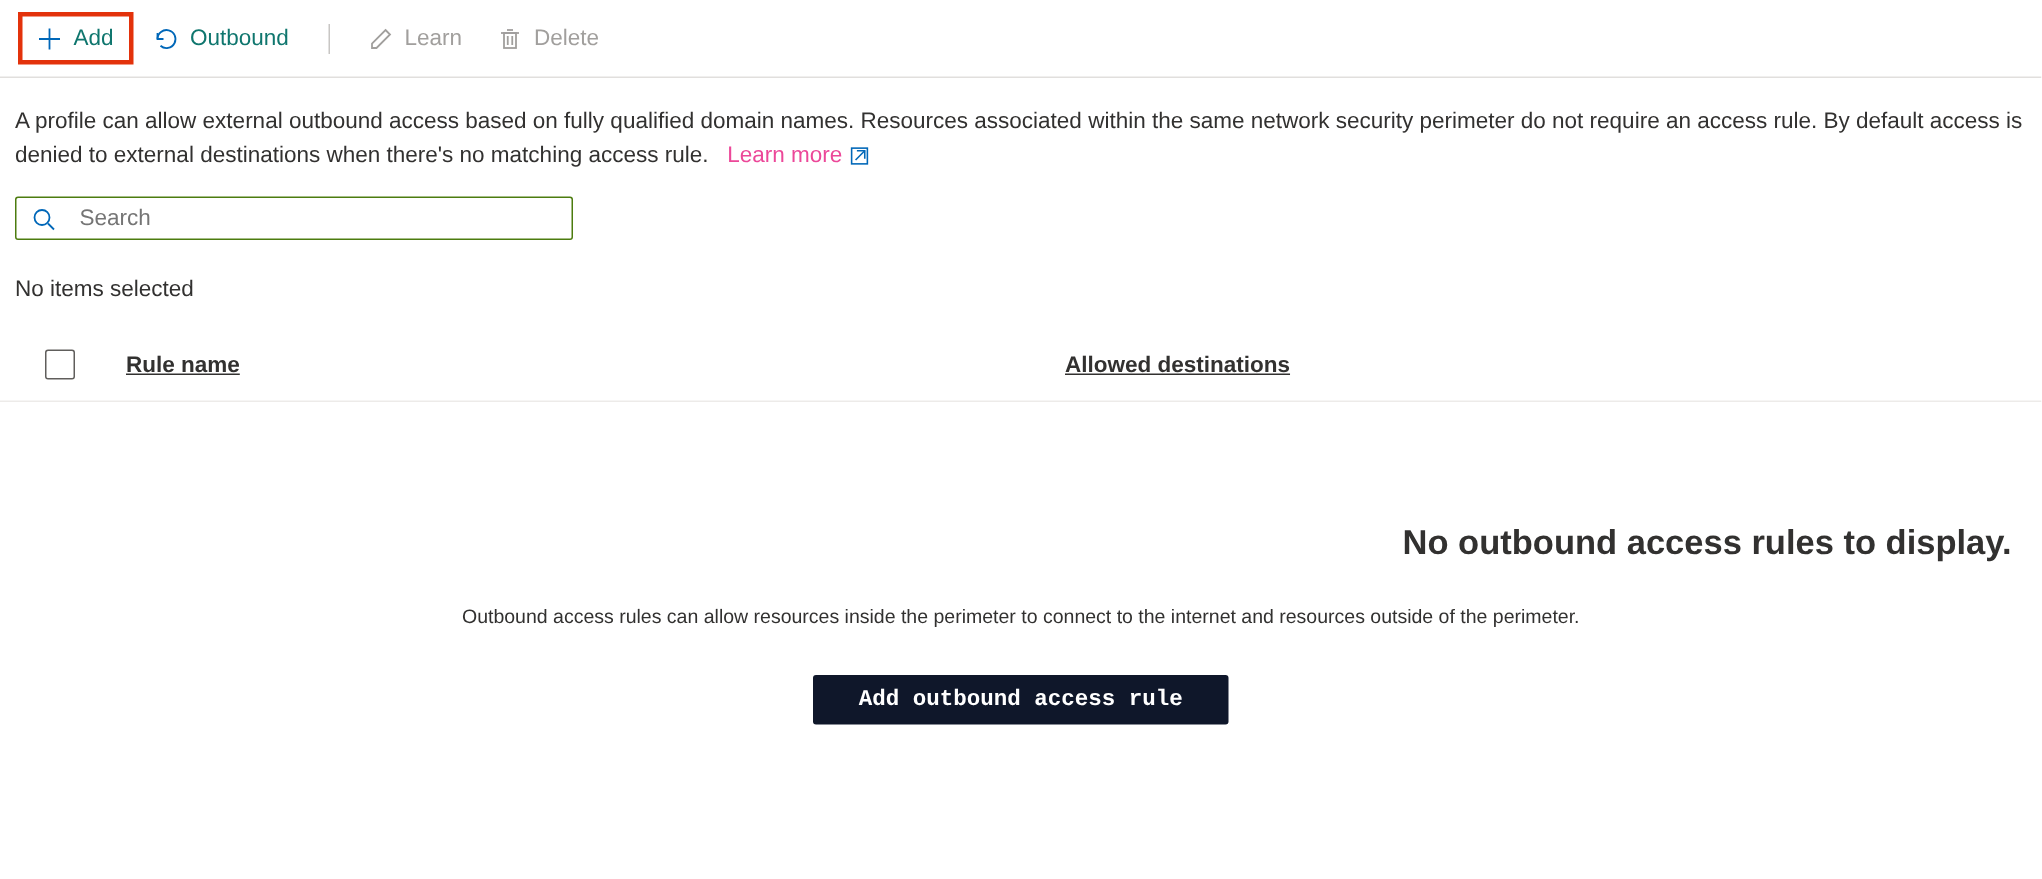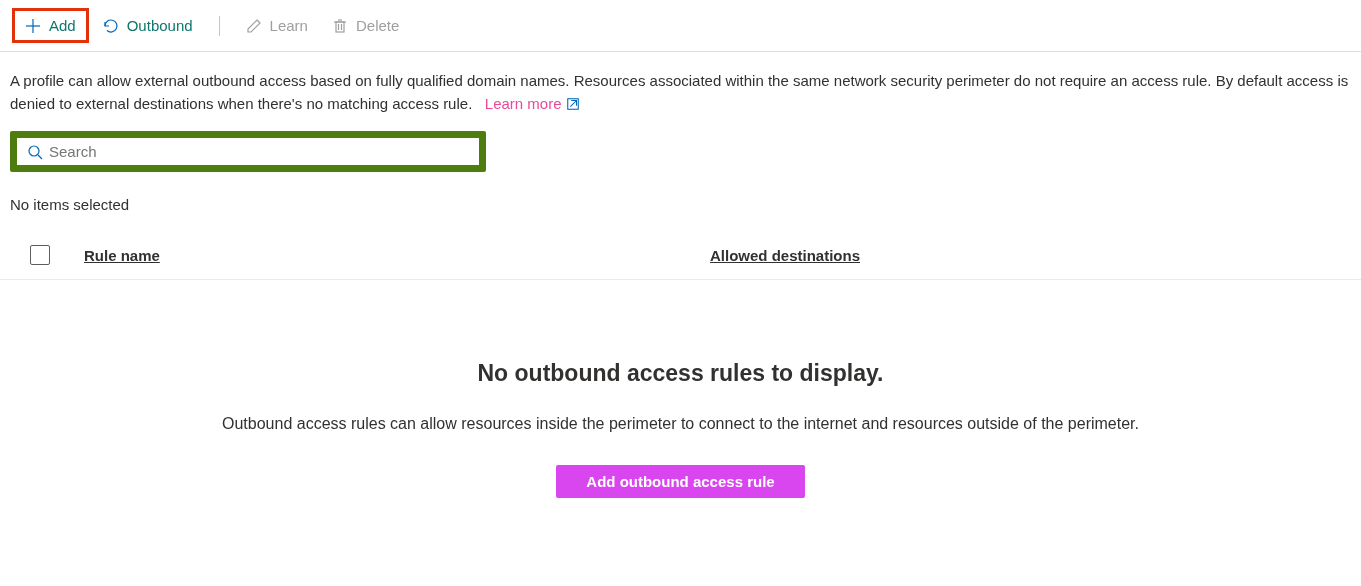--- a/index.html
+++ b/index.html
@@ -60,27 +60,27 @@
     }
     .learn-more {
       color: #ec4899;
       text-decoration: none;
       display: inline-flex;
       align-items: center;
       gap: 4px;
     }
     .search-box {
       margin: 0 10px 16px 10px;
-      width: 476px;
-      display: flex;
-      align-items: center;
-      border: 7px solid #4d7c0f;
+      width: 372px;
+      display: flex;
+      align-items: center;
+      border: 1px solid #4d7c0f;
       border-radius: 2px;
       padding: 5px 10px;
-      gap: 6px;
+      gap: 16px;
     }
     .search-box input {
       border: none;
       outline: none;
       font-size: 15px;
       flex: 1;
       font-family: inherit;
     }
     .search-box svg {
       width: 16px;
@@ -127,36 +127,37 @@
       flex: 1;
     }
     .empty-state {
       text-align: center;
       padding: 80px 20px 40px 20px;
     }
     .empty-title {
       font-size: 23px;
       font-weight: 600;
       margin-bottom: 28px;
+      text-align: right;
     }
     .empty-subtitle {
-      font-size: 16px;
+      font-size: 13px;
       color: #323130;
       margin-bottom: 32px;
     }
     .primary-button {
-      background: #d946ef;
+      background: #0f172a;
       color: #ffffff;
       border: none;
       padding: 8px 30px;
       font-size: 15px;
       font-weight: 600;
       border-radius: 2px;
       cursor: pointer;
-      font-family: Liberation Sans, sans-serif;
+      font-family: Liberation Mono, monospace;
     }
     .ext-link-icon {
       width: 14px;
       height: 14px;
       display: inline-block;
       vertical-align: middle;
     }
   </style>
 </head>
 <body>

